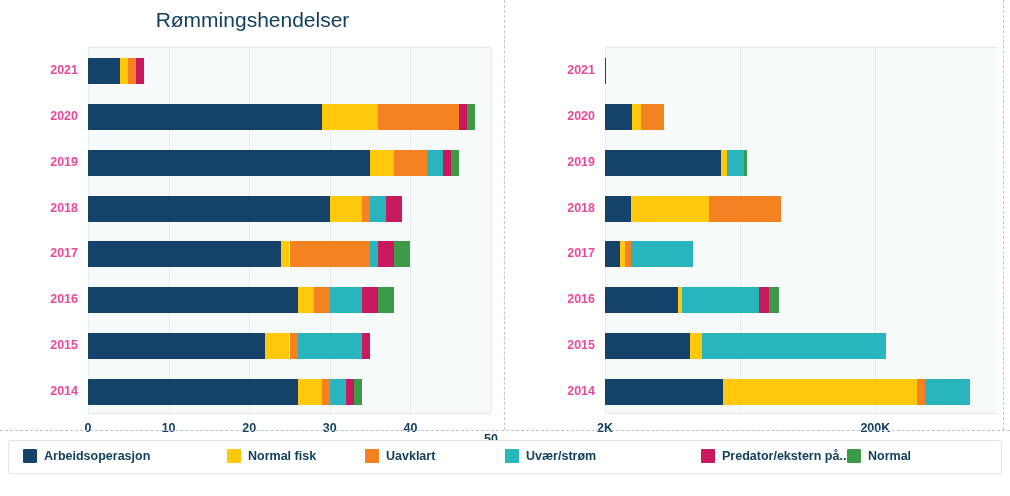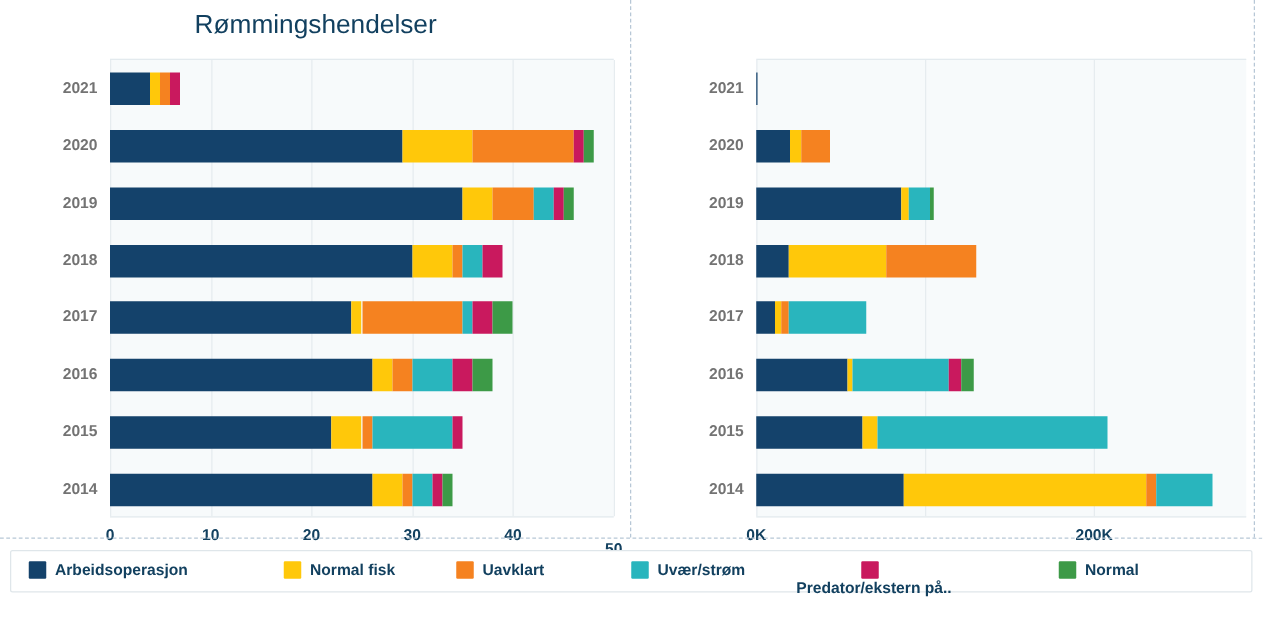--- a/index.html
+++ b/index.html
@@ -48,21 +48,21 @@
   }
   .gridline {
     position: absolute;
     top: 0; bottom: 0;
     border-left: 1px solid #e6ecef;
   }
   .ylabel {
     position: absolute;
     font-size: 12.5px;
     font-weight: bold;
-    color: #737373;
+    color: #ec4899;
     text-align: right;
     line-height: 14px;
   }
   .xtick {
     position: absolute;
     font-size: 12.5px;
     font-weight: bold;
     color: #12405f;
     text-align: center;
     white-space: nowrap;
@@ -208,21 +208,21 @@
         <div class="bar-seg" title="Predator/ekstern på.. 2016: 7000" style="left: 154.097px; width: 9.46207px; top: 239.312px; background: rgb(201, 25, 94);"></div>
         <div class="bar-seg" title="Ukjent 2016: 8000" style="left: 163.559px; width: 10.8138px; top: 239.312px; background: rgb(61, 154, 71);"></div>
         <div class="bar-seg" title="Arbeidsoperasjon 2015: 63000" style="left: 0px; width: 85.1586px; top: 285.188px; background: rgb(20, 66, 107);"></div>
         <div class="bar-seg" title="Normal drift 2015: 9000" style="left: 85.1586px; width: 12.1655px; top: 285.188px; background: rgb(255, 200, 10);"></div>
         <div class="bar-seg" title="Uvær/strøm 2015: 136000" style="left: 97.3241px; width: 183.834px; top: 285.188px; background: rgb(41, 181, 189);"></div>
         <div class="bar-seg" title="Arbeidsoperasjon 2014: 87000" style="left: 0px; width: 117.6px; top: 331.062px; background: rgb(20, 66, 107);"></div>
         <div class="bar-seg" title="Normal drift 2014: 144000" style="left: 117.6px; width: 194.648px; top: 331.062px; background: rgb(255, 200, 10);"></div>
         <div class="bar-seg" title="Uavklart 2014: 6000" style="left: 312.248px; width: 8.11034px; top: 331.062px; background: rgb(245, 130, 32);"></div>
         <div class="bar-seg" title="Uvær/strøm 2014: 33000" style="left: 320.359px; width: 44.6069px; top: 331.062px; background: rgb(41, 181, 189);"></div>
       </div>
-  <div class="xtick" style="left: 70px; width: 60px; top: 421px;">0K</div>
+  <div class="xtick" style="left: 70px; width: 60px; top: 421px;">2K</div>
       <div class="xtick" style="left: 190px; width: 60px; top: 421px; margin-top: 32px;">100K</div>
       <div class="xtick" style="left: 340.345px; width: 60px; top: 421px;">200K</div>
       <div class="ylabel" style="left: 26px; width: 64px; top: 62.9375px;">2021</div>
       <div class="ylabel" style="left: 26px; width: 64px; top: 108.812px;">2020</div>
       <div class="ylabel" style="left: 26px; width: 64px; top: 154.688px;">2019</div>
       <div class="ylabel" style="left: 26px; width: 64px; top: 200.562px;">2018</div>
       <div class="ylabel" style="left: 26px; width: 64px; top: 246.438px;">2017</div>
       <div class="ylabel" style="left: 26px; width: 64px; top: 292.312px;">2016</div>
       <div class="ylabel" style="left: 26px; width: 64px; top: 338.188px;">2015</div>
       <div class="ylabel" style="left: 26px; width: 64px; top: 384.062px;">2014</div>
@@ -243,21 +243,21 @@
         <span class="legend-label">Normal fisk</span>
       </div>
       <div class="legend-item" style="left: 356px;">
         <span class="legend-swatch" style="background: rgb(245, 130, 32);"></span>
         <span class="legend-label">Uavklart</span>
       </div>
       <div class="legend-item" style="left: 496px;">
         <span class="legend-swatch" style="background: rgb(41, 181, 189);"></span>
         <span class="legend-label">Uvær/strøm</span>
       </div>
-      <div class="legend-item" style="left: 628px; flex-direction: column;">
+      <div class="legend-item" style="left: 692px;">
         <span class="legend-swatch" style="background: rgb(201, 25, 94);"></span>
         <span class="legend-label">Predator/ekstern på..</span>
       </div>
       <div class="legend-item" style="left: 838px;">
         <span class="legend-swatch" style="background: rgb(61, 154, 71);"></span>
         <span class="legend-label">Normal</span>
       </div>
     </div>
 </div>
 

